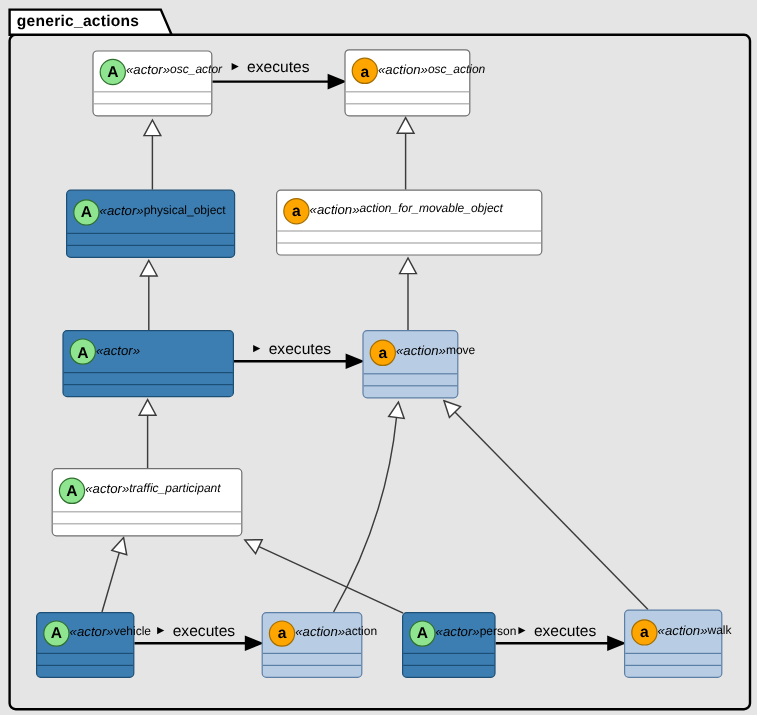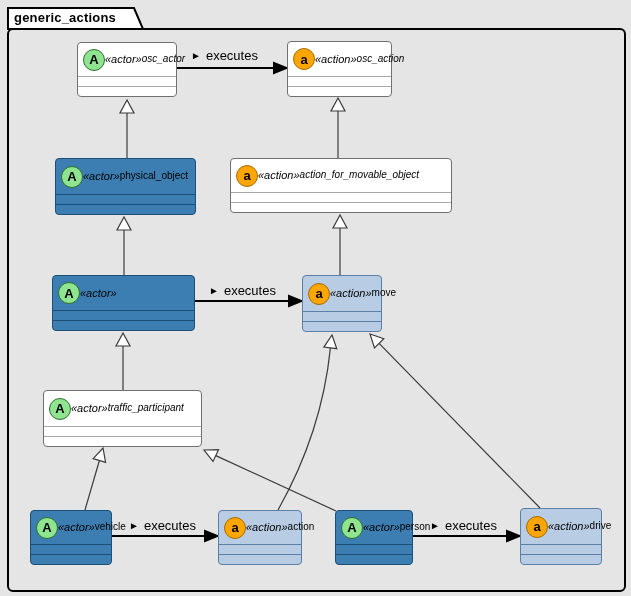--- a/index.html
+++ b/index.html
@@ -231,21 +231,21 @@
     </div>
     <div class="comp"></div>
     <div class="comp"></div>
   </div>
 
   <div class="node action" style="left:520px;top:508px;width:82px;height:57px;">
     <div class="head">
       <span class="badge action-badge">a</span>
       <span class="txt">
         <span class="stereo">«action»</span>
-        <span class="nname">drive</span>
+        <span class="nname">walk</span>
       </span>
     </div>
     <div class="comp"></div>
     <div class="comp"></div>
   </div>
 
   <div class="exec-label" style="left:191px;top:48px;">
     <span class="tri">►</span>
     <span>executes</span>
   </div>

